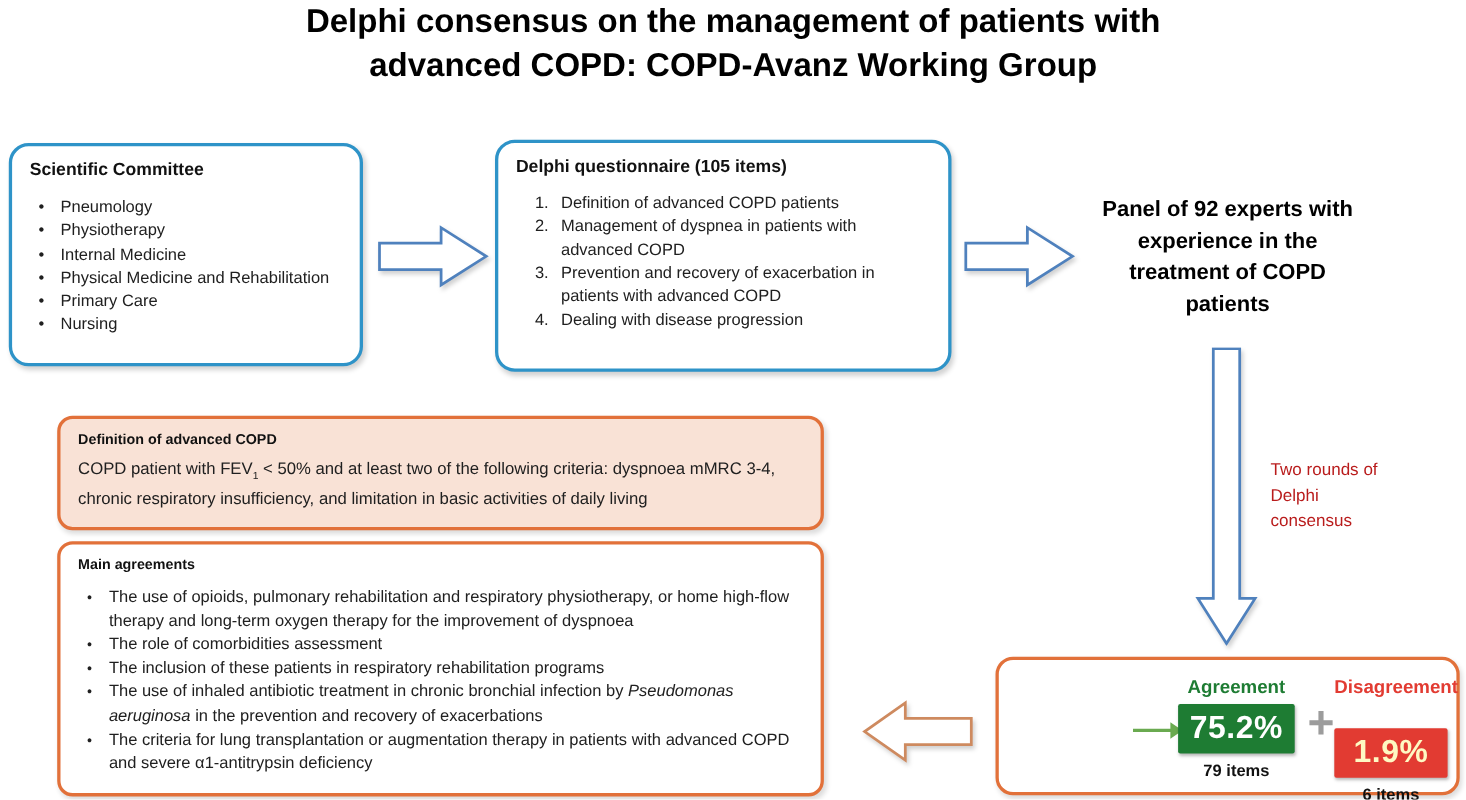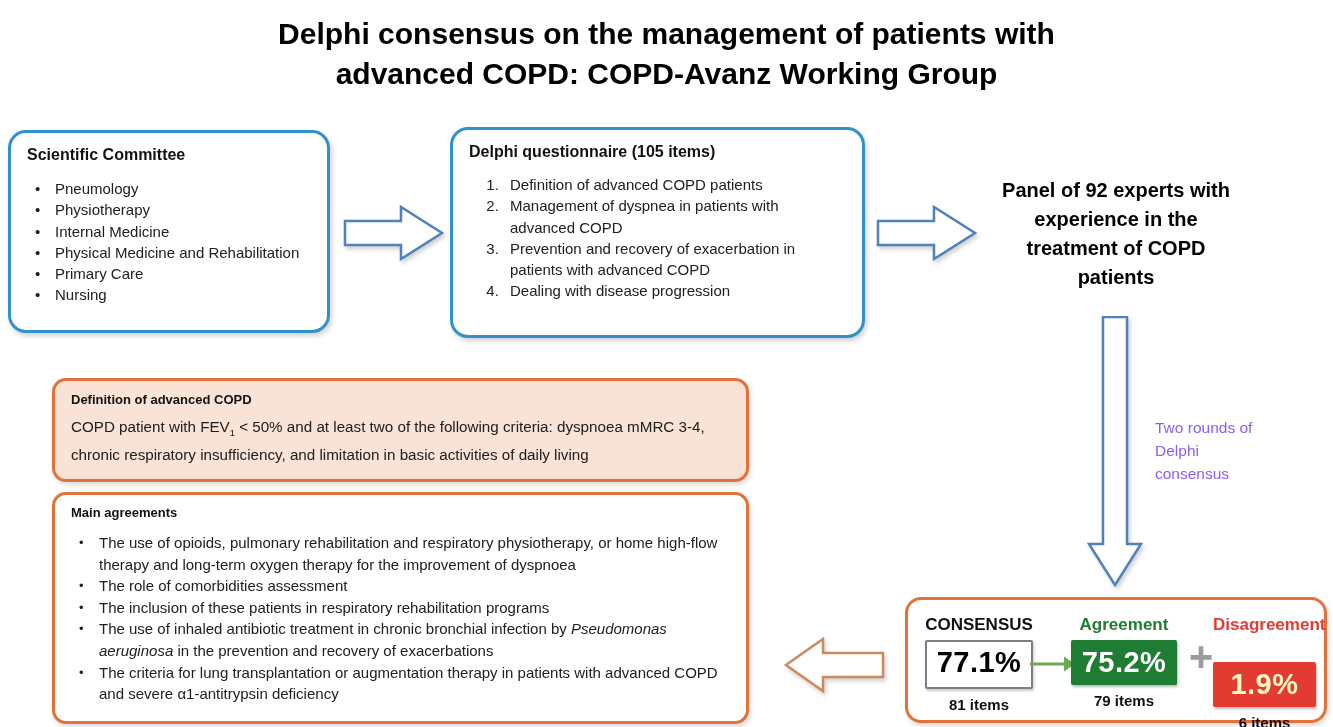--- a/index.html
+++ b/index.html
@@ -1,21 +1,21 @@
 <!DOCTYPE html>
 <html style="--blue-border: #2E93C8; --blue-arrow: #4F81BD; --orange-border: #E2713A; --orange-arrow: #CE8A5F; --peach-fill: #F9E2D6; --green: #1E7C33; --red: #E23B32; --green-arrow: #6AAA50; --gray-plus: #9C9C9C; --gray-border: #7F7F7F;"><head>
 <meta charset="utf-8">
 <style>
   html,body{margin:0;padding:0;background:#fff;}
   #canvas{
     position:relative;width:1333px;height:727px;background:#ffffff;
     font-family:"Liberation Sans",sans-serif;color:#1a1a1a;overflow:hidden;
   }
   .title{
-    position:absolute;top:14px;left:50%;transform:translateX(-50%);
+    position:absolute;top:0;left:50%;transform:translateX(-50%);
     width:900px;text-align:center;font-size:30px;font-weight:bold;
     line-height:40px;color:#000;
   }
   .box{position:absolute;box-sizing:border-box;background:#fff;}
   .box.blue{
     border:3px solid var(--blue-border);border-radius:18px;
     box-shadow:2px 3px 5px rgba(0,0,0,0.18);
   }
   .box.orange{
     border:3px solid var(--orange-border);border-radius:14px;
@@ -36,21 +36,21 @@
   .flow-arrow{position:absolute;filter:drop-shadow(2px 3px 2px rgba(0,0,0,0.18));}
   .flow-arrow polygon{fill:#ffffff;stroke-width:2.5px;}
   .flow-arrow.blue polygon{stroke:var(--blue-arrow);}
   .flow-arrow.orange polygon{stroke:var(--orange-arrow);}
   #arrow1{left:343px;top:204px;}
   #arrow2{left:876px;top:204px;}
   #down-arrow{left:1086px;top:316px;}
   #left-arrow{left:767px;top:636px;}
   #rounds-note{
     position:absolute;left:1155px;top:416px;width:112px;
-    font-size:15.5px;line-height:23px;color:#8b5cf6;
+    font-size:15.5px;line-height:23px;color:#b91c1c;
   }
   #def-box{left:52px;top:378px;width:697px;height:104px;padding:11px 16px;background:var(--peach-fill);}
   #def-box .box-title,#main-box .box-title{font-size:13px;}
   #def-body{margin-top:9px;font-size:15.2px;line-height:22px;color:#202020;}
   #def-body sub{font-size:0.62em;}
   #main-box{left:52px;top:492px;width:697px;height:232px;padding:10px 16px;}
   #main-box .blist{margin-top:12px;font-size:15px;line-height:21.6px;}
   #main-box .blist li::before{font-size:13px;}
   #consensus-box{left:905px;top:597px;width:422px;height:126px;border-radius:16px;}
   .ccol{position:absolute;top:15px;text-align:center;}
@@ -141,25 +141,20 @@
       <li><span>The use of inhaled antibiotic treatment in chronic bronchial infection by </span><span class="italic">Pseudomonas aeruginosa</span><span> in the prevention and recovery of exacerbations</span></li>
       <li>The criteria for lung transplantation or augmentation therapy in patients with advanced COPD and severe α1-antitrypsin deficiency</li>
     </ul>
   </div>
 
   <svg id="left-arrow" class="flow-arrow orange" width="118" height="58" viewBox="0 0 118 58">
     <polygon points="116,17 56,17 56,3 19,29 56,55 56,41 116,41"></polygon>
   </svg>
 
   <div class="box orange" id="consensus-box">
-    <div class="ccol" id="col-consensus">
-      <div class="clabel">CONSENSUS</div>
-      <div class="cvalue">77.1%</div>
-      <div class="citems">81 items</div>
-    </div>
 
     <svg id="green-arrow" width="47" height="18" viewBox="0 0 47 18">
       <line x1="1" y1="9" x2="37" y2="9"></line>
       <polygon points="35,1.5 46,9 35,16.5"></polygon>
     </svg>
 
     <div class="ccol" id="col-agreement">
       <div class="clabel">Agreement</div>
       <div class="cvalue">75.2%</div>
       <div class="citems">79 items</div>

